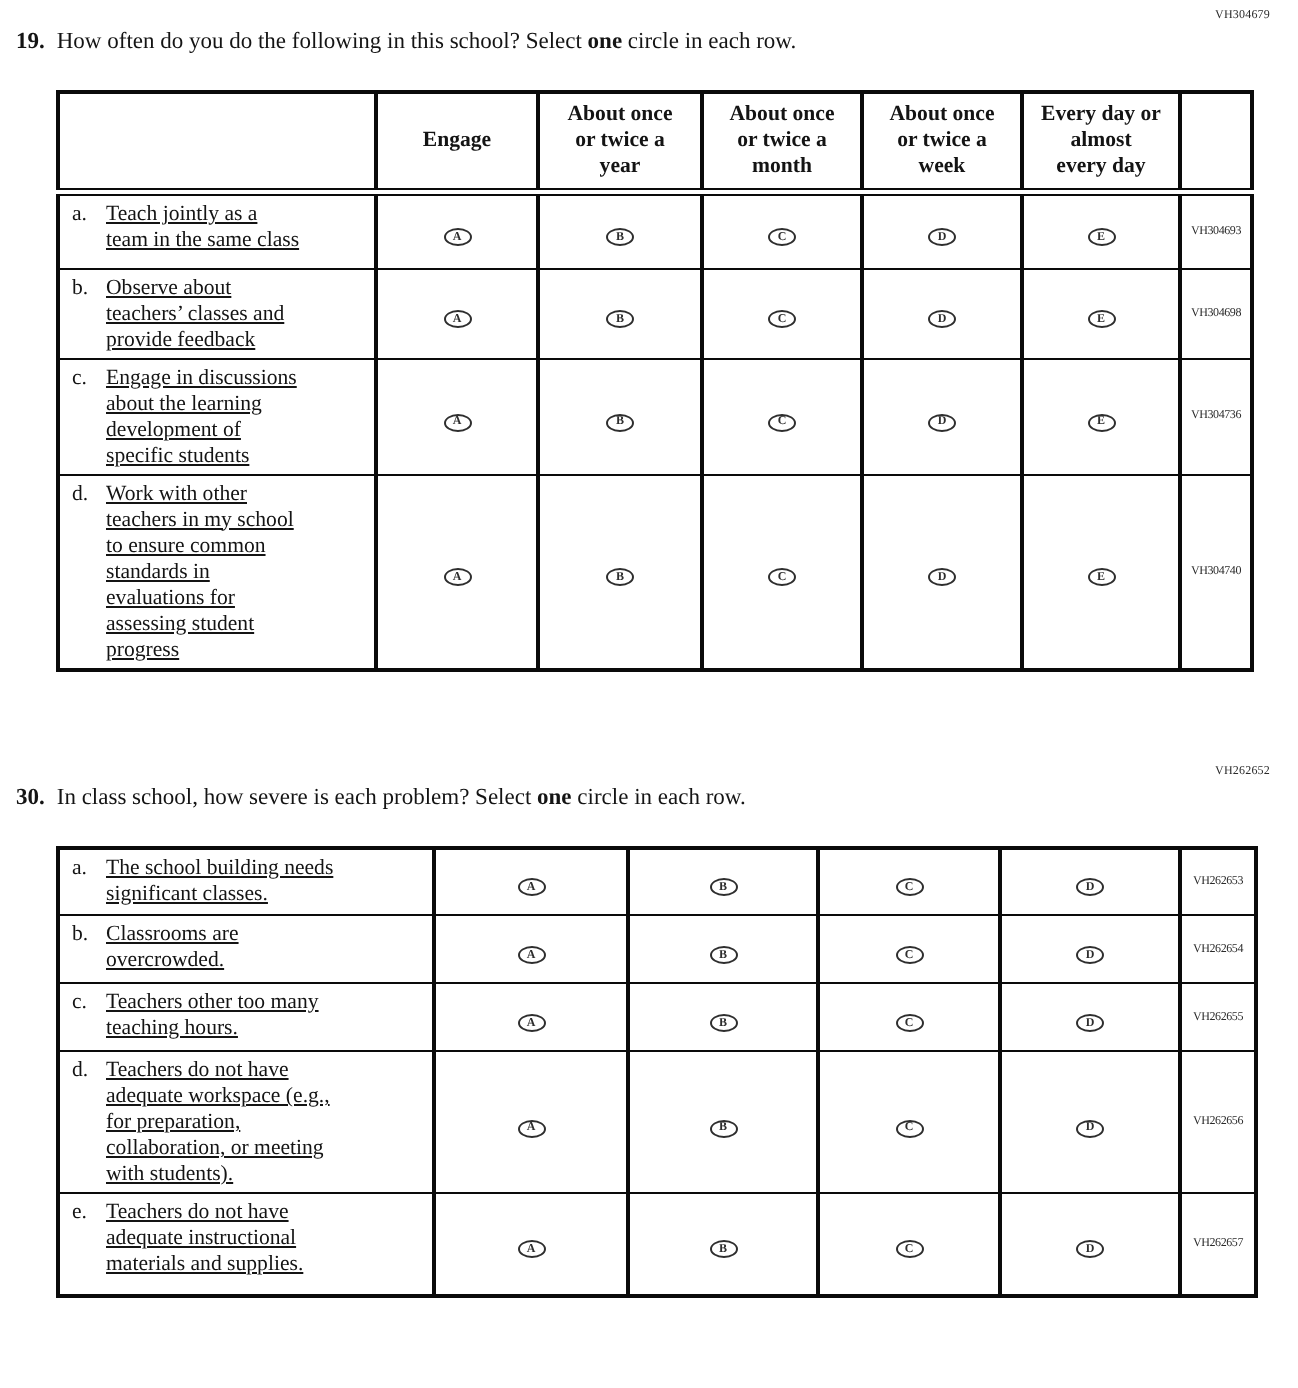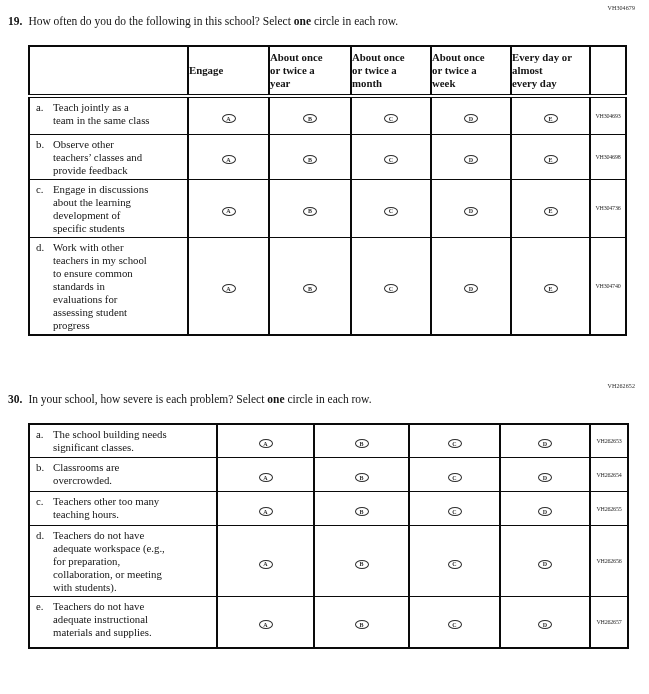--- a/index.html
+++ b/index.html
@@ -43,33 +43,33 @@
     border-right-width: 2px;
     padding: 0;
     background: #fff;
   }
   tr.header-row th { border-bottom: 4px double #0a0a0a; }
 
   .header-row th {
     font-weight: bold;
     font-size: 10.8px;
     line-height: 13px;
-    text-align: left;
+    text-align: center;
     vertical-align: middle;
   }
   .prewrap { white-space: pre-line; }
 
   .stem-cell {
     vertical-align: top;
     font-size: 10.8px;
     line-height: 13px;
   }
   .stem-wrap { display: flex; padding: 3px 2px 2px 6px; }
   .stem-letter { width: 17px; flex: 0 0 17px; }
-  .stem-text { flex: 1; }
+  .stem-text { flex: 1; text-decoration: underline; }
 
   .opt-cell { text-align: center; vertical-align: middle; }
   .circle {
     display: inline-flex;
     align-items: center;
     justify-content: center;
     width: 14px;
     height: 9px;
     border: 1px solid #2e2e2e;
     border-radius: 50%;
@@ -141,21 +141,21 @@
       <td class="opt-cell"><span class="circle">B</span></td>
       <td class="opt-cell"><span class="circle">C</span></td>
       <td class="opt-cell"><span class="circle">D</span></td>
       <td class="opt-cell"><span class="circle">E</span></td>
       <td class="code-cell">VH304693</td>
     </tr>
     <tr style="height:45px">
       <td class="stem-cell">
             <div class="stem-wrap">
               <span class="stem-letter">b.</span>
-              <span class="stem-text prewrap">Observe other
+              <span class="stem-text prewrap">Observe about
 teachers’ classes and
 provide feedback</span>
             </div>
           </td>
       <td class="opt-cell"><span class="circle">A</span></td>
       <td class="opt-cell"><span class="circle">B</span></td>
       <td class="opt-cell"><span class="circle">C</span></td>
       <td class="opt-cell"><span class="circle">D</span></td>
       <td class="opt-cell"><span class="circle">E</span></td>
       <td class="code-cell">VH304698</td>
@@ -196,21 +196,21 @@
       <td class="opt-cell"><span class="circle">D</span></td>
       <td class="opt-cell"><span class="circle">E</span></td>
       <td class="code-cell">VH304740</td>
     </tr>
   </tbody>
     </table>
 
   <div class="vh-code mid">VH262652</div>
 
   <div class="question-line">
-    <span class="q-num">30.</span><span>In your school, how severe is each problem? Select </span><span class="q-bold">one</span><span> circle in each row.</span>
+    <span class="q-num">30.</span><span>In class school, how severe is each problem? Select </span><span class="q-bold">one</span><span> circle in each row.</span>
   </div>
 
   <table class="survey">
     <colgroup>
       <col style="width:188px">
         <col style="width:97px">
         <col style="width:95px">
         <col style="width:91px">
         <col style="width:90px">
         <col style="width:38px">

